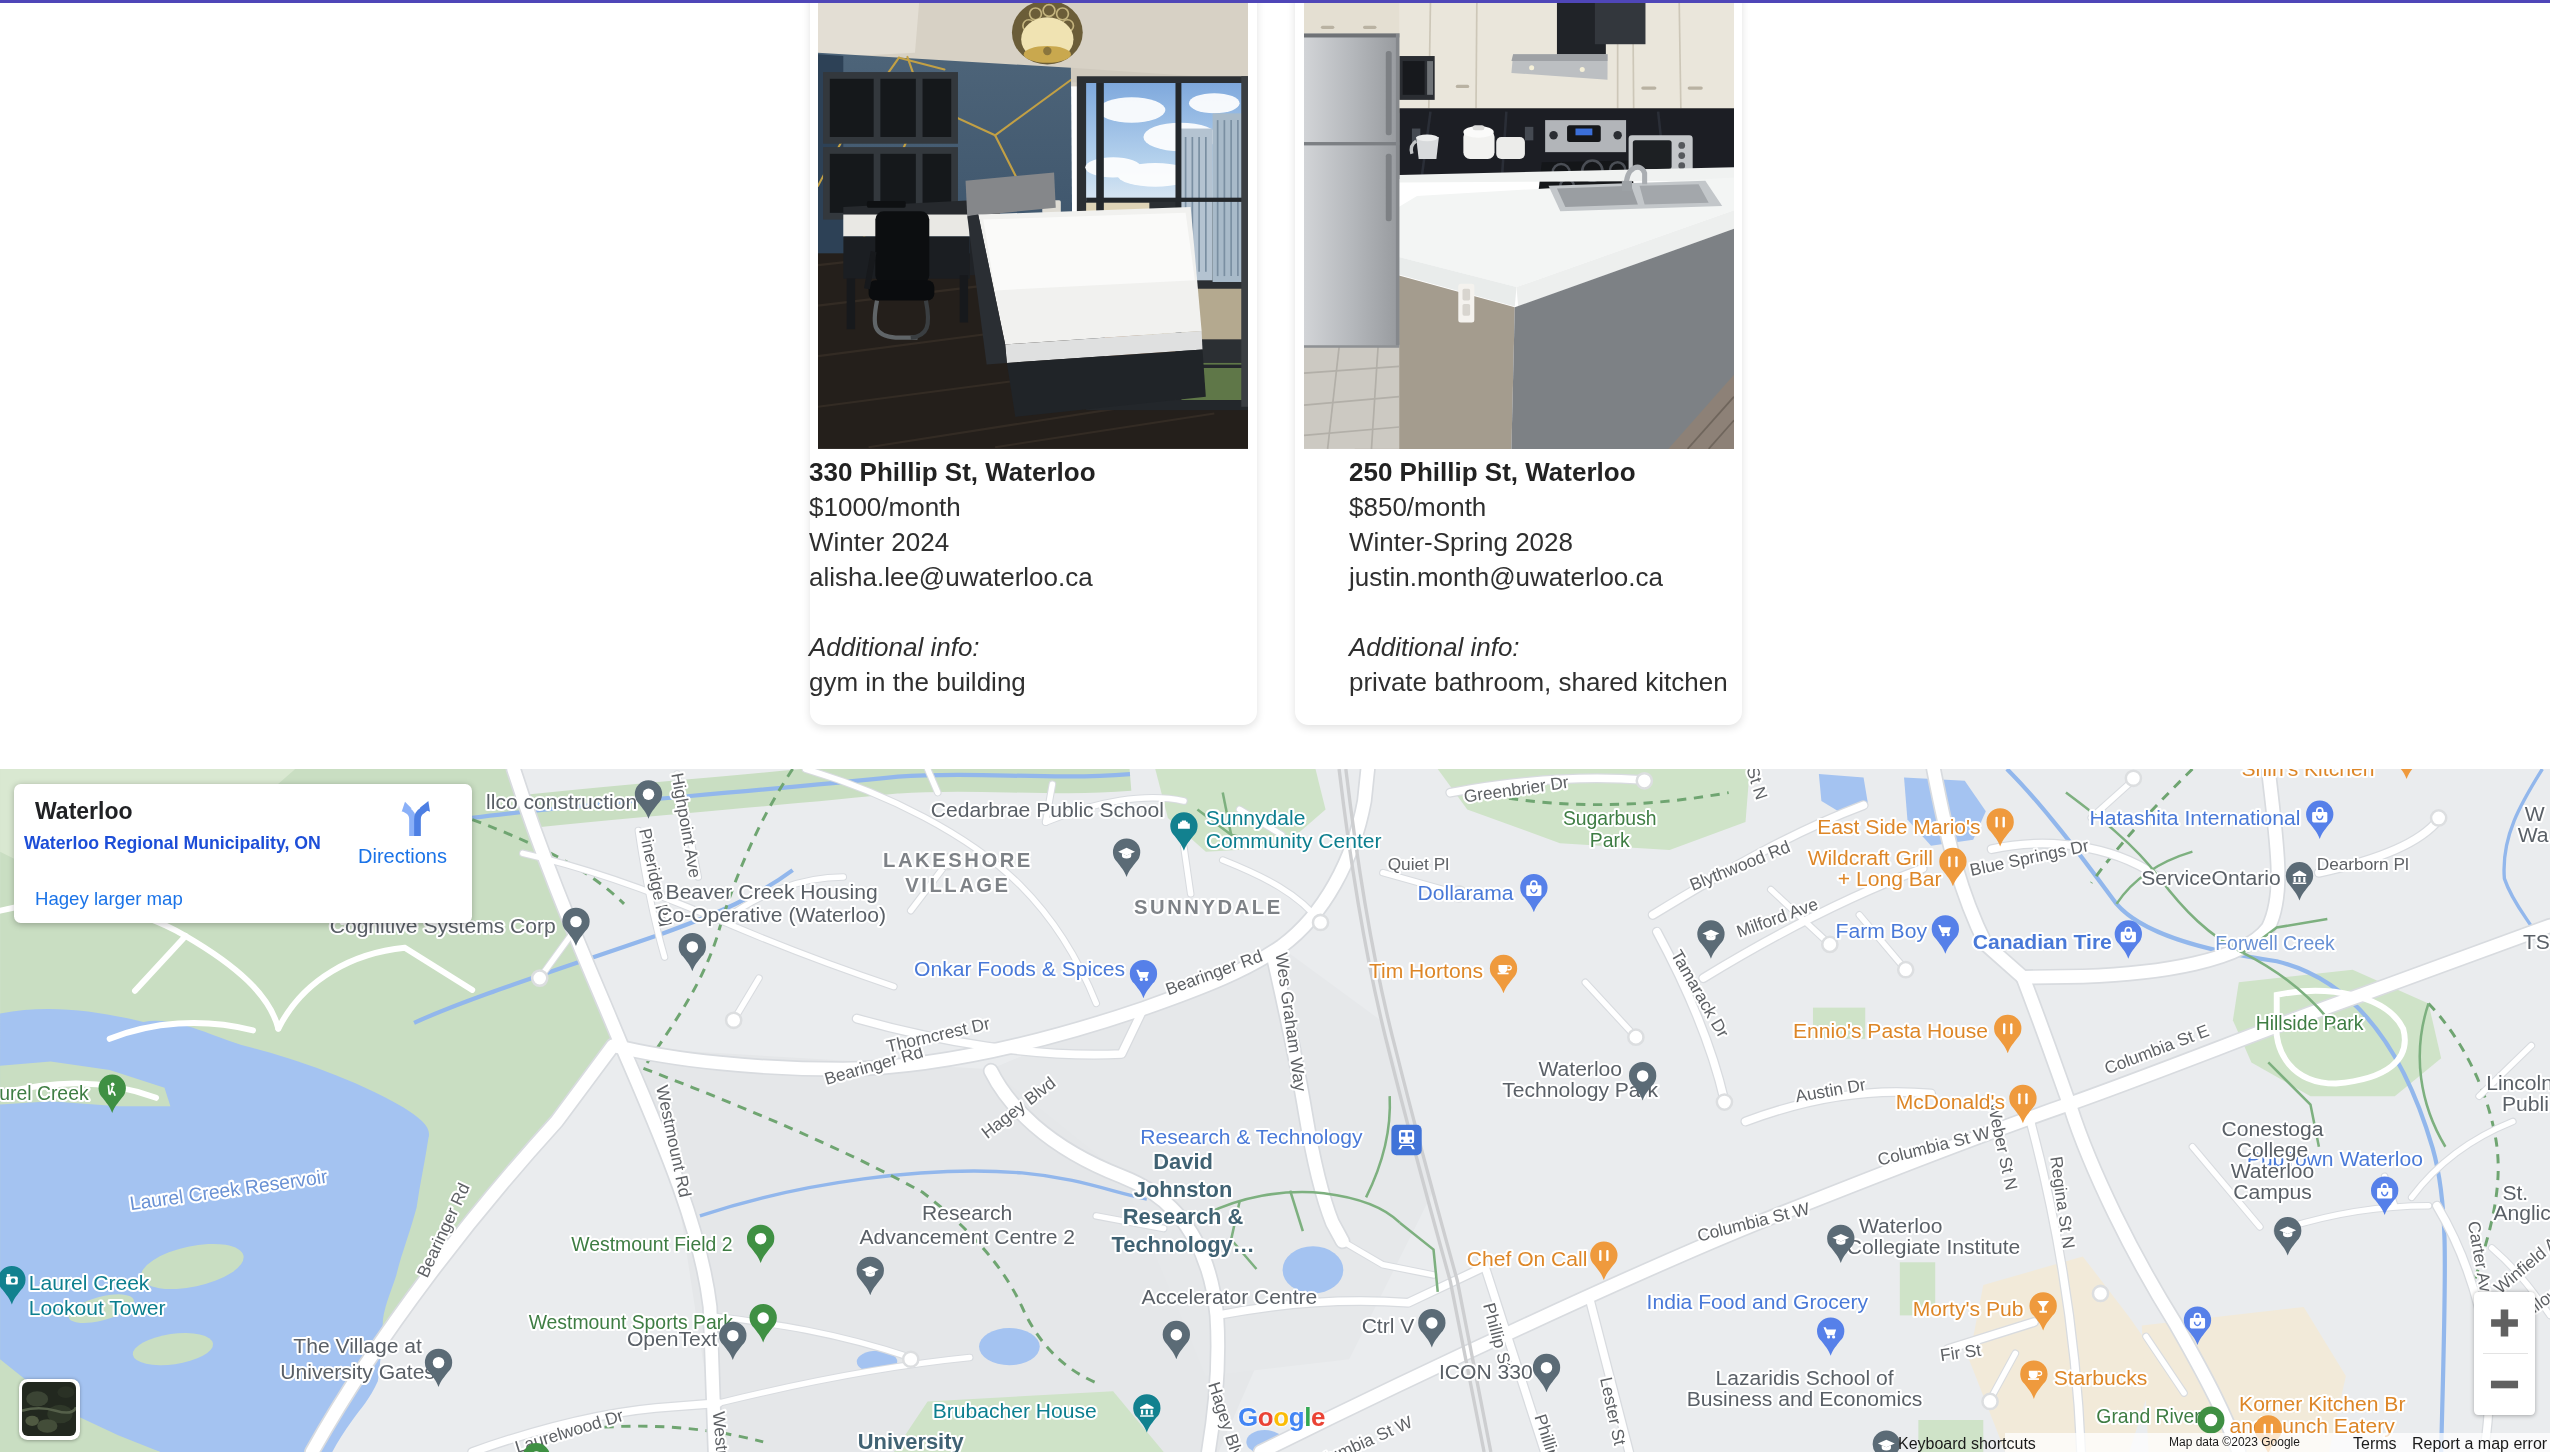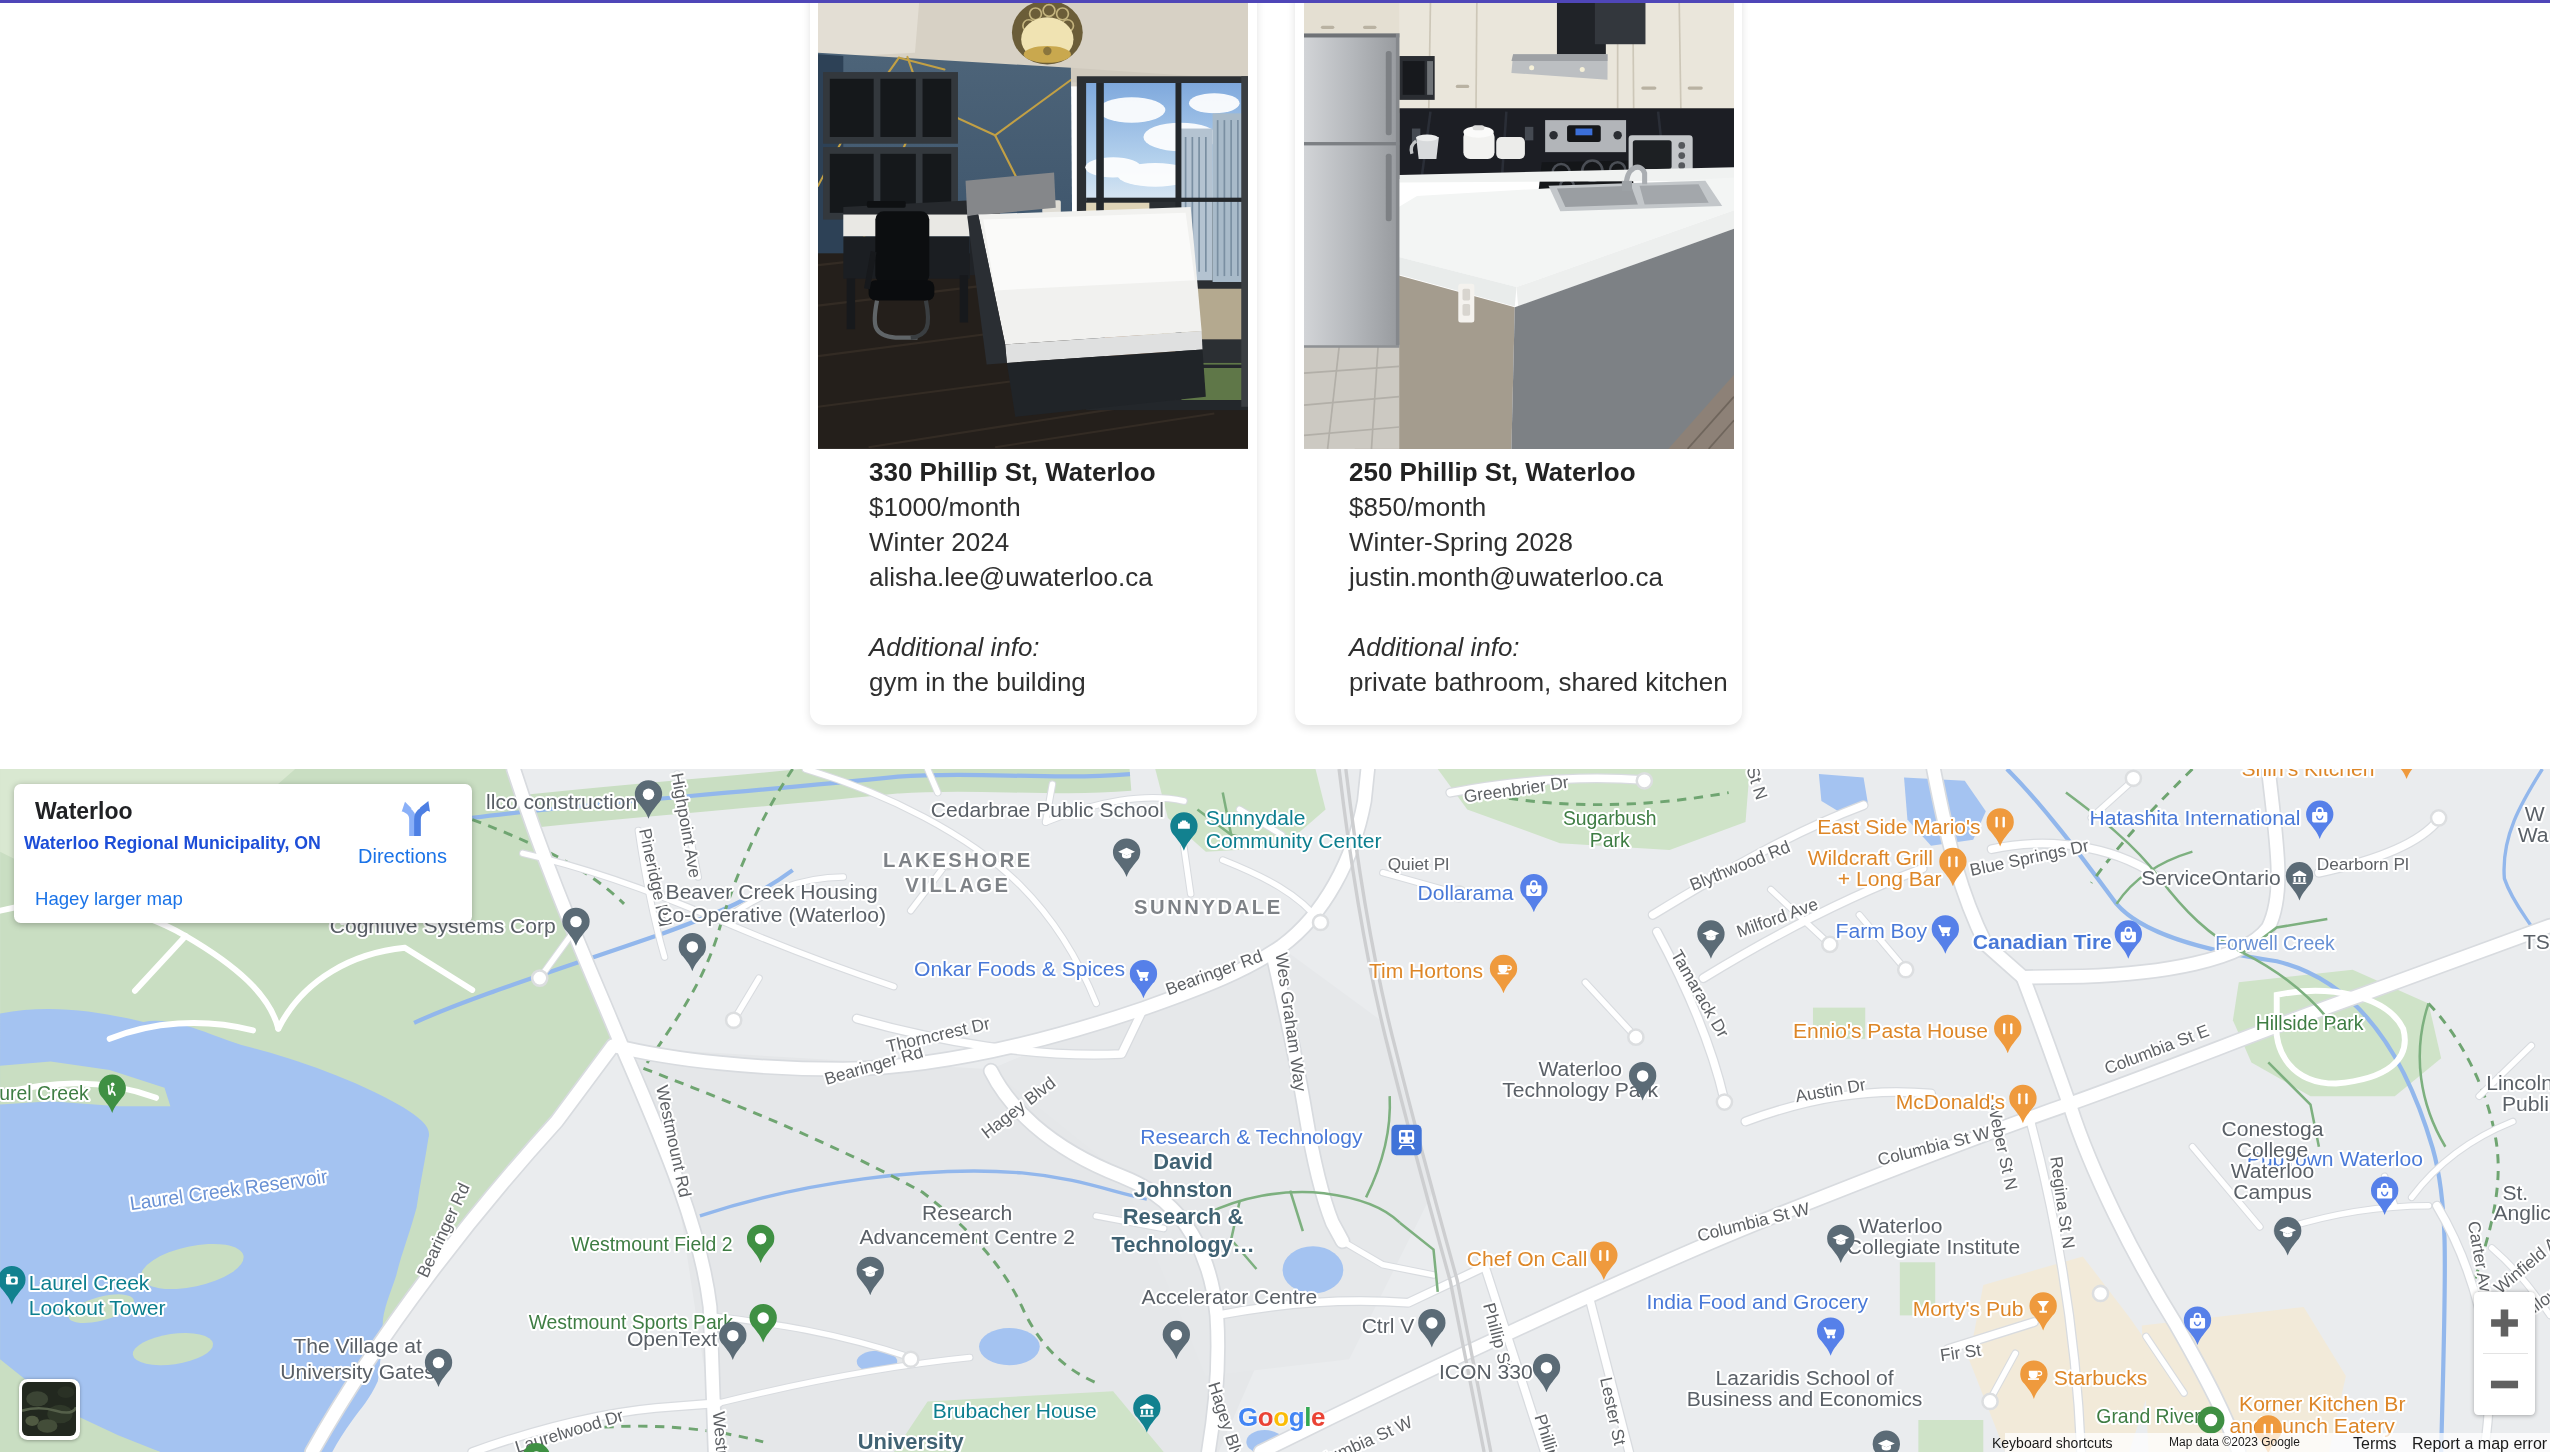--- a/index.html
+++ b/index.html
@@ -166,21 +166,21 @@
 <polygon points="190,252 442,243 455,390 222,406" fill="#f1f1ef"></polygon>
 <polygon points="196,258 436,250 447,330 210,342" fill="#fafaf9"></polygon>
 
 <polygon points="222,406 455,390 456,412 224,428" fill="#dfe0e0"></polygon>
 
 <polygon points="224,428 456,412 460,468 234,492" fill="#202428"></polygon>
 <polygon points="177,254 190,252 222,406 224,428 200,430" fill="#2a2e33"></polygon>
 </svg>
 </div>
 
-<div class="abs" style="left:869px;top:455px;width:422px;font-size:26px;line-height:35px;color:#2f2f2f;">
+<div class="abs" style="left:809px;top:455px;width:422px;font-size:26px;line-height:35px;color:#2f2f2f;">
   <div style="font-weight:bold;color:#222;">330 Phillip St, Waterloo</div>
   <div>$1000/month</div>
   <div>Winter 2024</div>
   <div>alisha.lee@uwaterloo.ca</div>
   <div>&nbsp;</div>
   <div style="font-style:italic;">Additional info:</div>
   <div>gym in the building</div>
 </div>
 
 <div class="abs" style="left:1295px;top:-34px;width:447px;height:759px;background:#fff;border-radius:13.5px;box-shadow:0 2.5px 8.4px rgba(0,0,0,0.12);"></div>
@@ -1029,18 +1029,18 @@
 </div>
 
 <div class="abs" style="left:5px;top:670px;font-size:18.6px;color:#666;z-index:6;">…</div>
 
 <div class="abs" style="left:1238px;top:633px;z-index:6;font-size:26px;font-weight:bold;letter-spacing:-0.4px;text-shadow:0 0 2.5px #fff,0 0 2.5px #fff,0 0 3.4px #fff;">
 <span style="color:#4285F4;">G</span><span style="color:#EA4335;">o</span><span style="color:#FBBC05;">o</span><span style="color:#4285F4;">g</span><span style="color:#34A853;">l</span><span style="color:#EA4335;">e</span>
 </div>
 
 <div class="abs" style="left:2005px;top:664px;width:545px;height:19.4px;background:rgba(255,255,255,0.75);z-index:5;"></div>
 
-<div class="abs" style="left:1992px;top:666px;font-size:14px;color:#1a1a1a;z-index:6;">Keyboard shortcuts</div>
+<div class="abs" style="left:1898px;top:666px;font-size:16px;color:#1a1a1a;z-index:6;">Keyboard shortcuts</div>
 <div class="abs" style="left:2169px;top:666px;font-size:12px;color:#1a1a1a;z-index:6;">Map data ©2023 Google</div>
 <div class="abs" style="left:2353px;top:666px;font-size:16px;color:#1a1a1a;z-index:6;">Terms</div>
 <div class="abs" style="left:2412px;top:666px;font-size:16px;color:#1a1a1a;z-index:6;">Report a map error</div>
 </div>
 
 
 </body></html>

